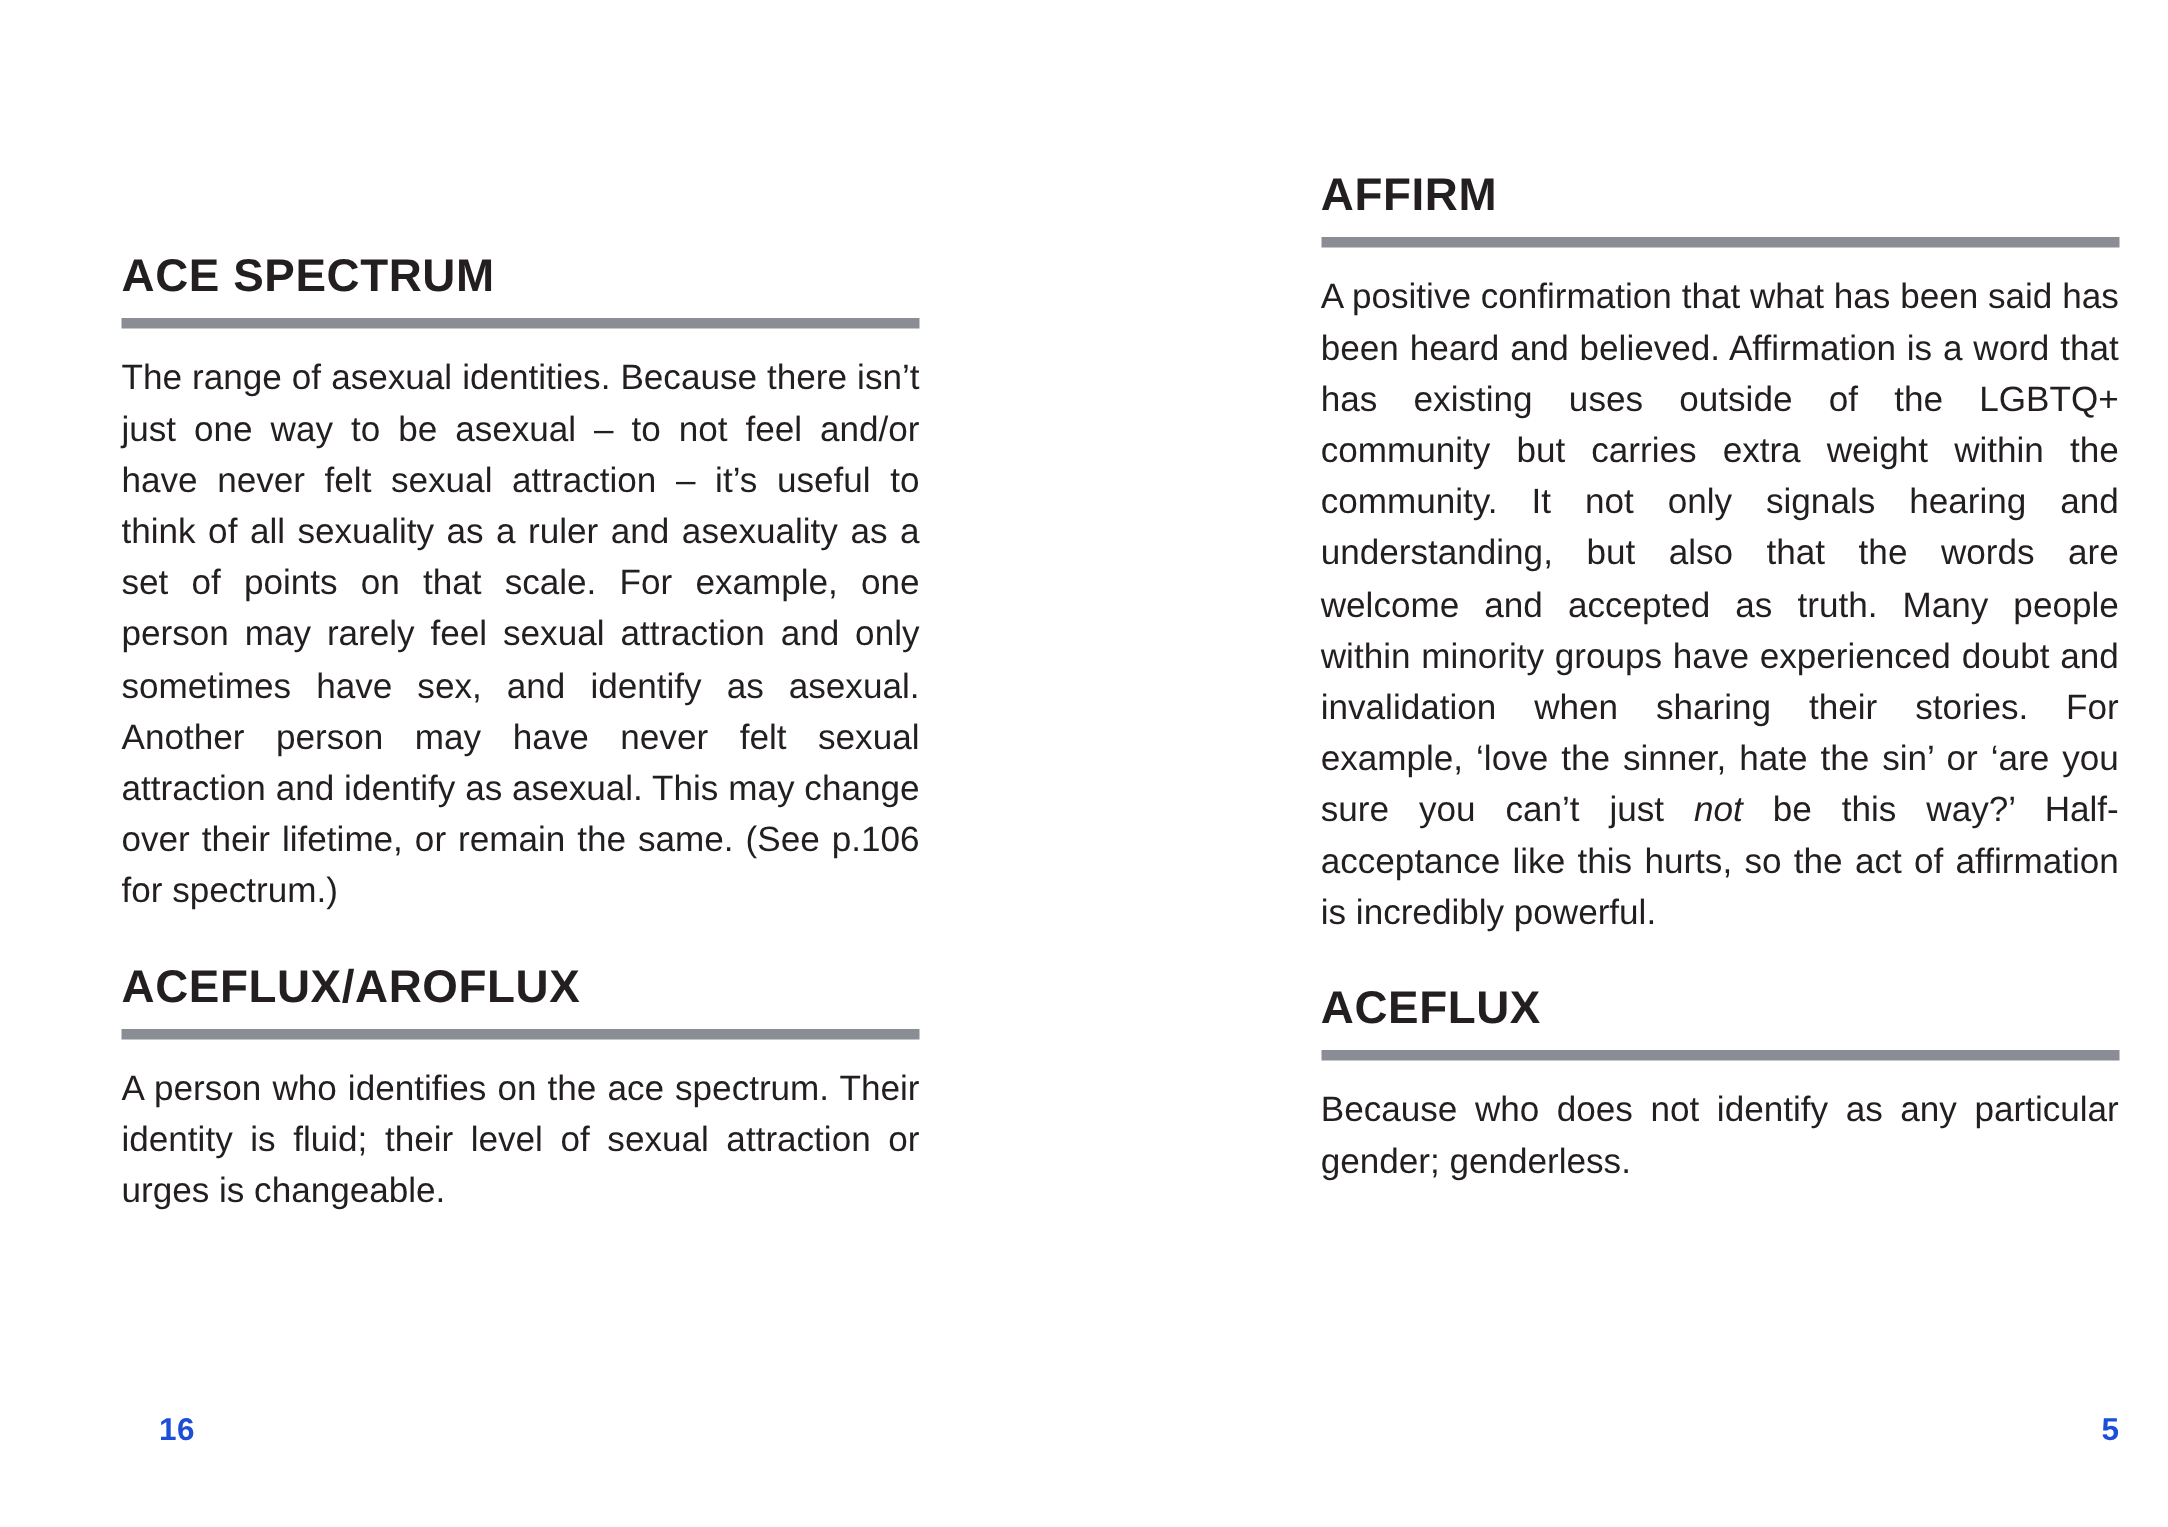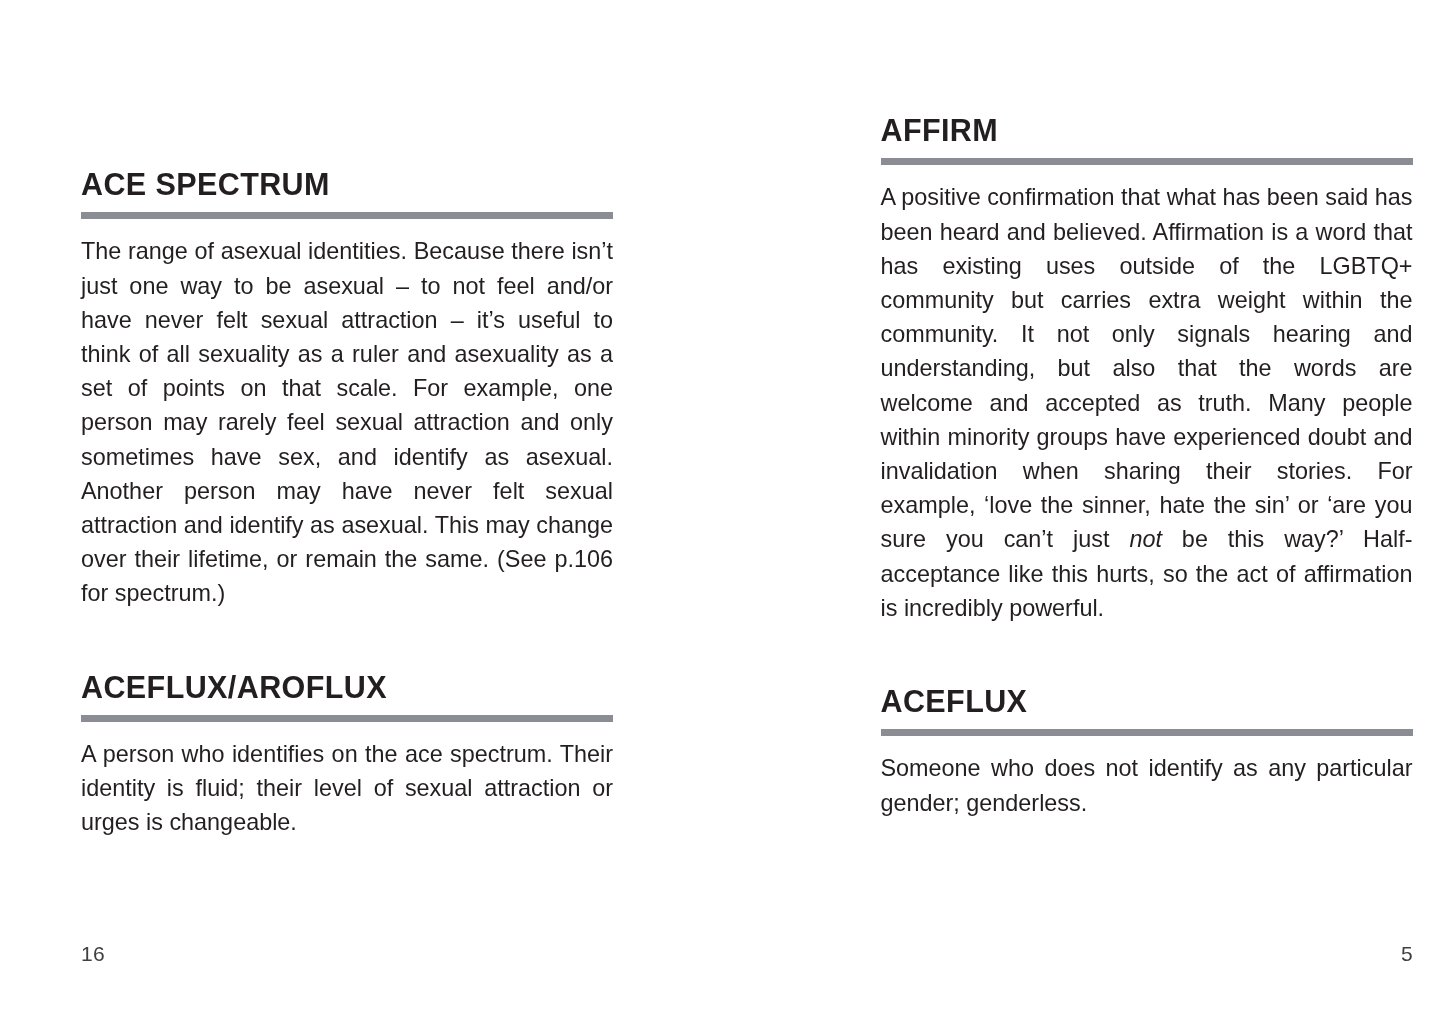--- a/index.html
+++ b/index.html
@@ -39,21 +39,21 @@
     margin-left: 110px;
     width: 532px;
   }
   .page-left .page-inner {
     width: 532px;
   }
   .entry {
     margin: 0 0 0 0;
   }
   .entry + .entry {
-    margin-top: 60px;
+    margin-top: 31px;
   }
   .entry-title {
     font-size: 30.5px;
     font-weight: 700;
     letter-spacing: 0.4px;
     color: #231f20;
     line-height: 1.06;
     margin: 0;
     white-space: nowrap;
   }
@@ -78,23 +78,24 @@
   }
   b, strong {
     font-weight: 400;
   }
   i, em {
   }
   .page-number {
     position: absolute;
     bottom: 52px;
     font-size: 21px;
-    font-weight: 400;
-    color: #404040;
+    font-weight: 700;
+    color: #1d4ed8;
     letter-spacing: 0.3px;
+    margin-left: 25px;
   }
   .page-number-left {
     left: 81px;
   }
   .page-number-right {
     right: 80px;
   }
 </style>
 </head>
 <body>
@@ -125,20 +126,20 @@
 
       <div class="entry">
         <h2 class="entry-title">AFFIRM</h2>
         <div class="entry-rule"></div>
         <p class="entry-body last-line-natural"><span>A positive confirmation that what has been said has been heard and believed. Affirmation is a word that has existing uses outside of the LGBTQ+ community but carries extra weight within the community. It not only signals hearing and understanding, but also that the words are welcome and accepted as truth. Many people within minority groups have experienced doubt and invalidation when sharing their stories. For example, ‘love the sinner, hate the sin’ or ‘are you sure you can’t just </span><i>not</i><span> be this way?’ Half-acceptance like this hurts, so the act of affirmation is incredibly powerful.</span></p>
       </div>
 
       <div class="entry">
         <h2 class="entry-title">ACEFLUX</h2>
         <div class="entry-rule"></div>
-        <p class="entry-body last-line-natural"><span>Someone who does not identify as any particular gender; genderless.</span></p>
+        <p class="entry-body last-line-natural"><span>Because who does not identify as any particular gender; genderless.</span></p>
       </div>
 
     </div>
     <div class="page-number page-number-right">5</div>
   </div>
 
 </div>
 
 </body></html>

